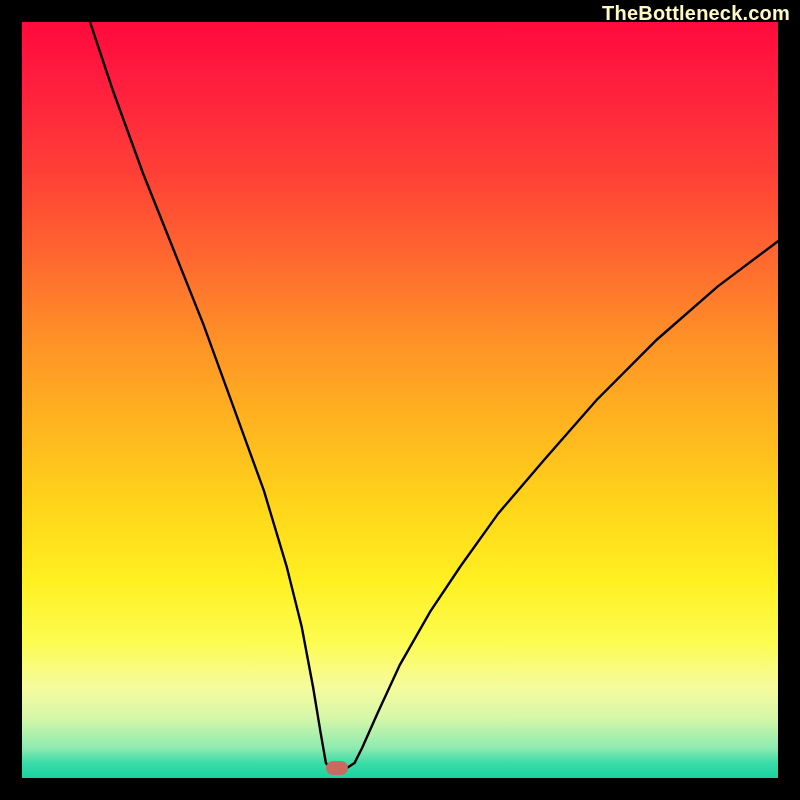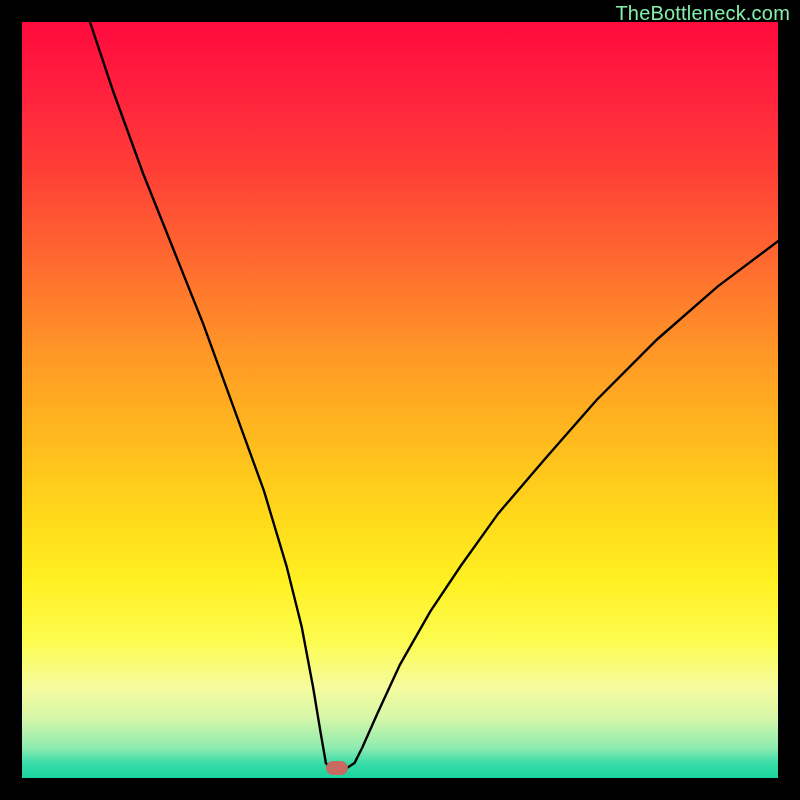--- a/index.html
+++ b/index.html
@@ -31,23 +31,23 @@
       #d6f7a8 92%,
       #8eebb0 96%,
       #3bdca8 98%,
       #18d39e 100%
     );
   }
   .watermark {
     position: absolute;
     top: 2px;
     right: 10px;
-    color: #86efac;
+    color: #fef9c3;
     font-size: 20px;
-    font-weight: 400;
+    font-weight: 700;
     letter-spacing: 0.2px;
     z-index: 3;
   }
   svg.curve {
     position: absolute;
     left: 0;
     top: 0;
     width: 756px;
     height: 756px;
     z-index: 2;

